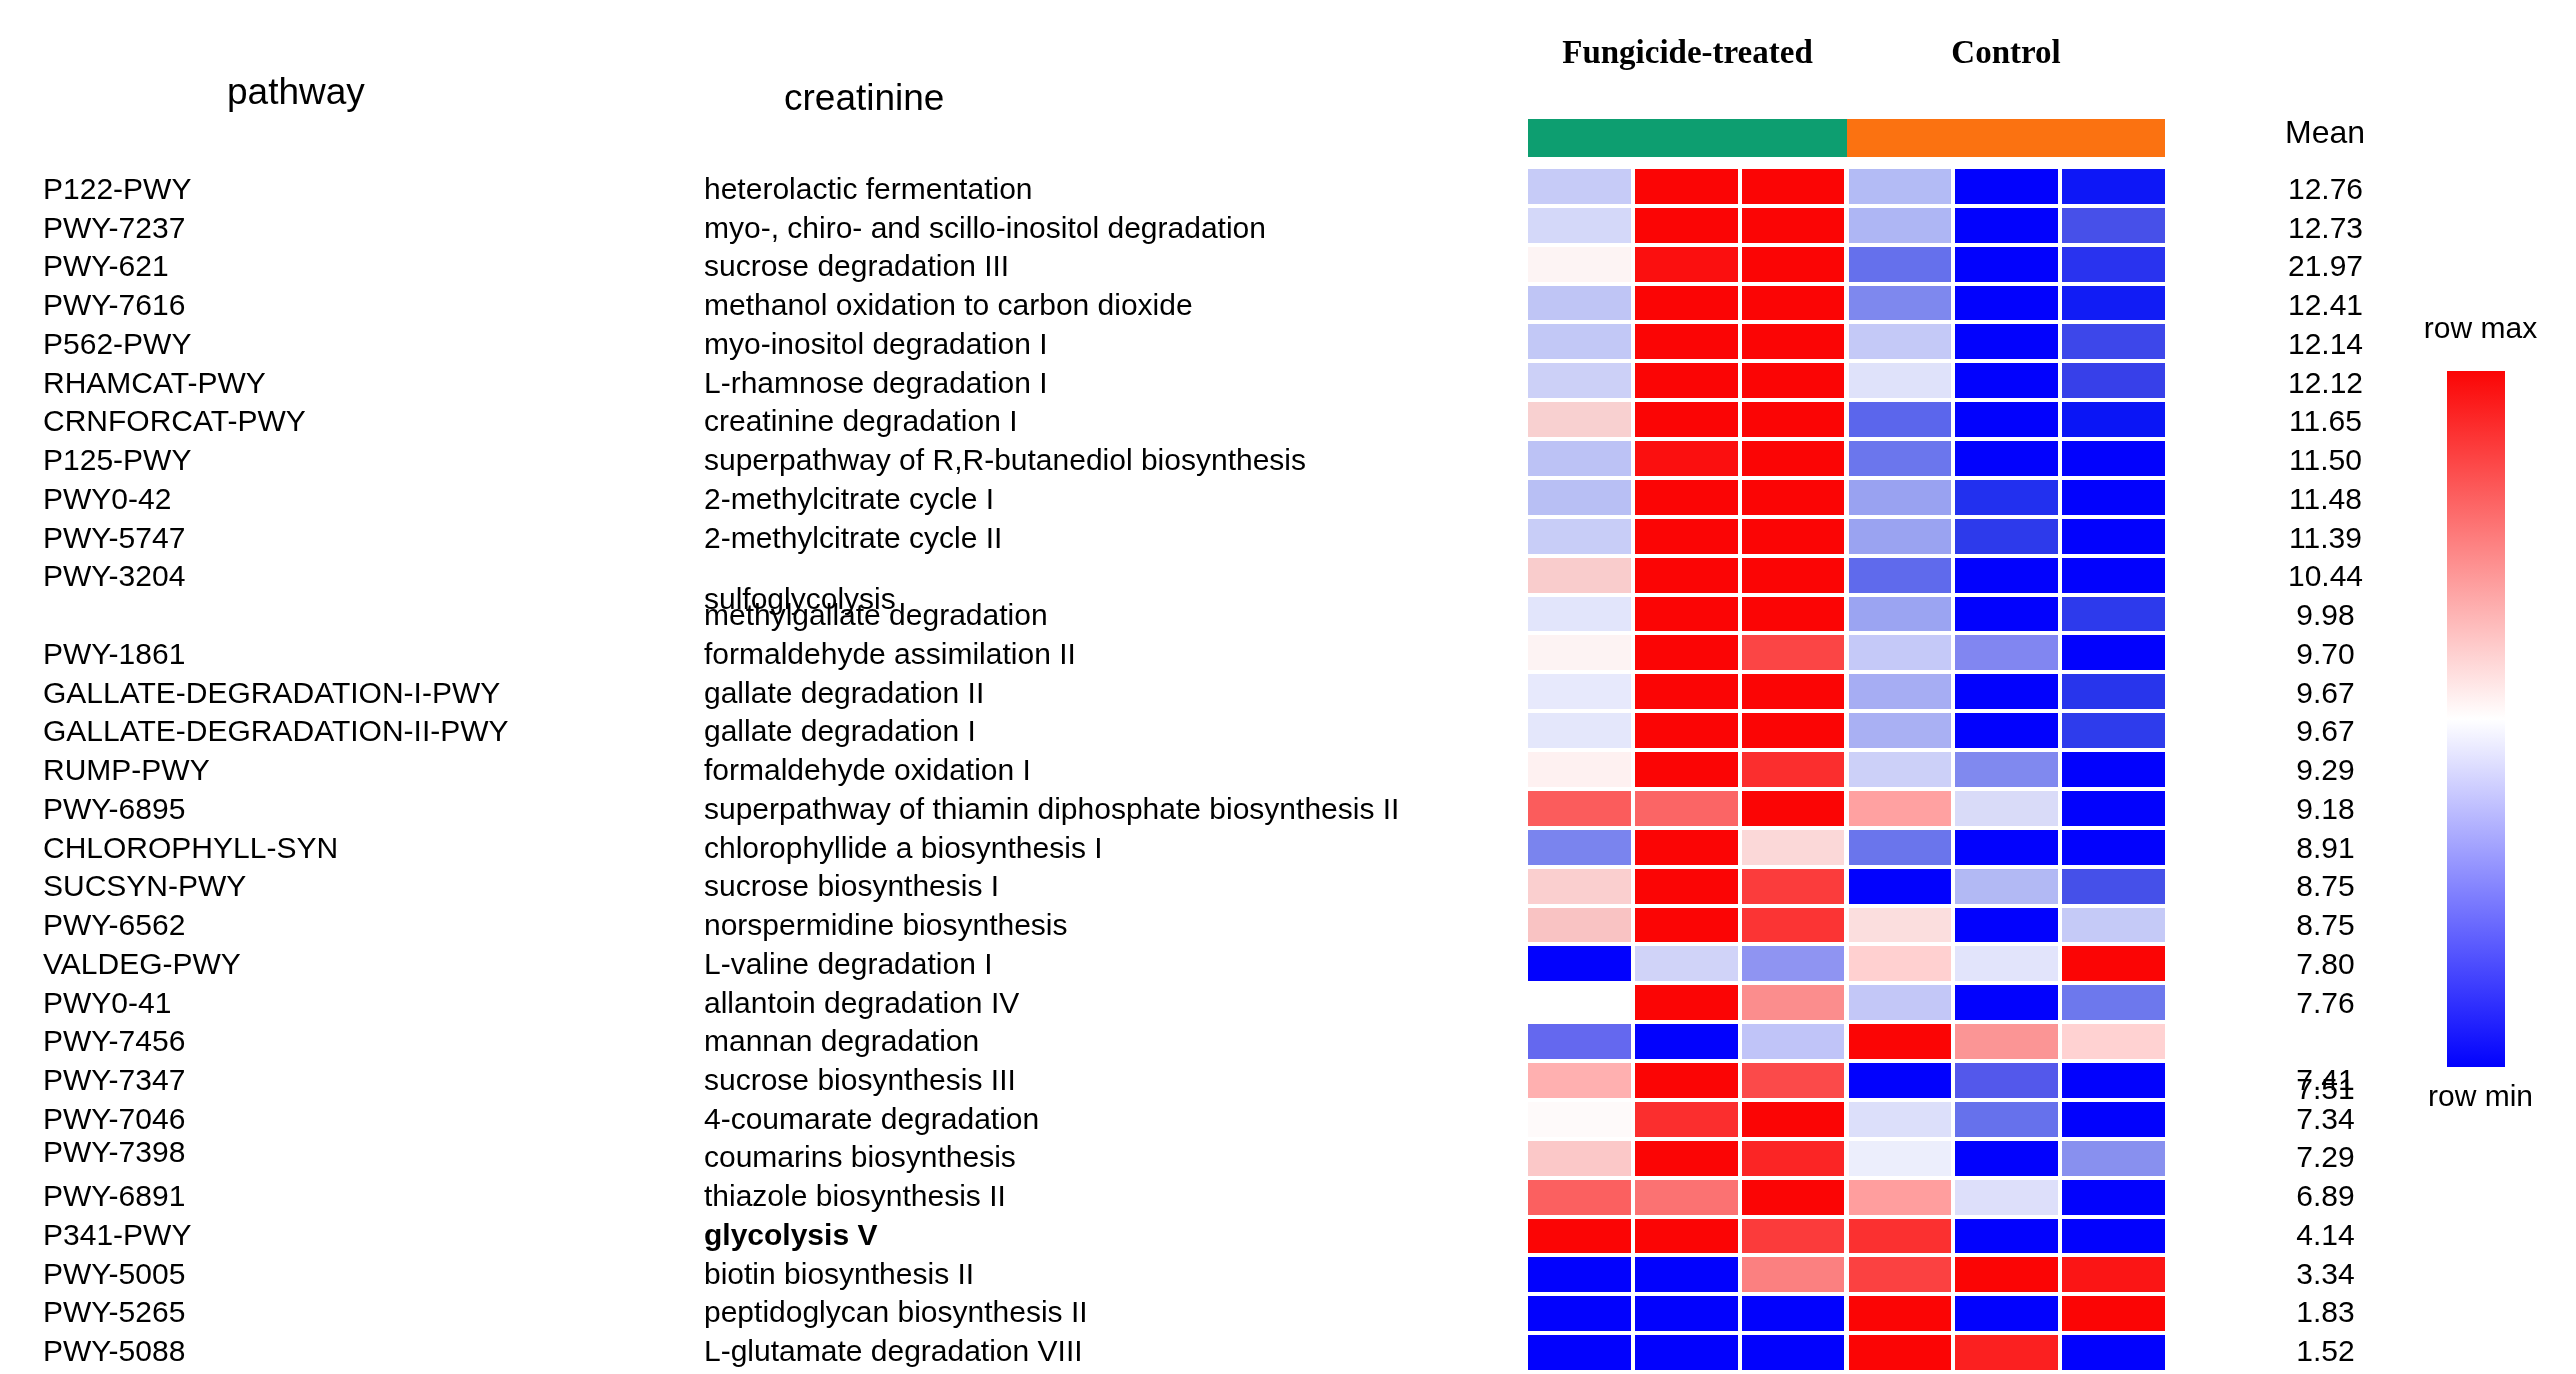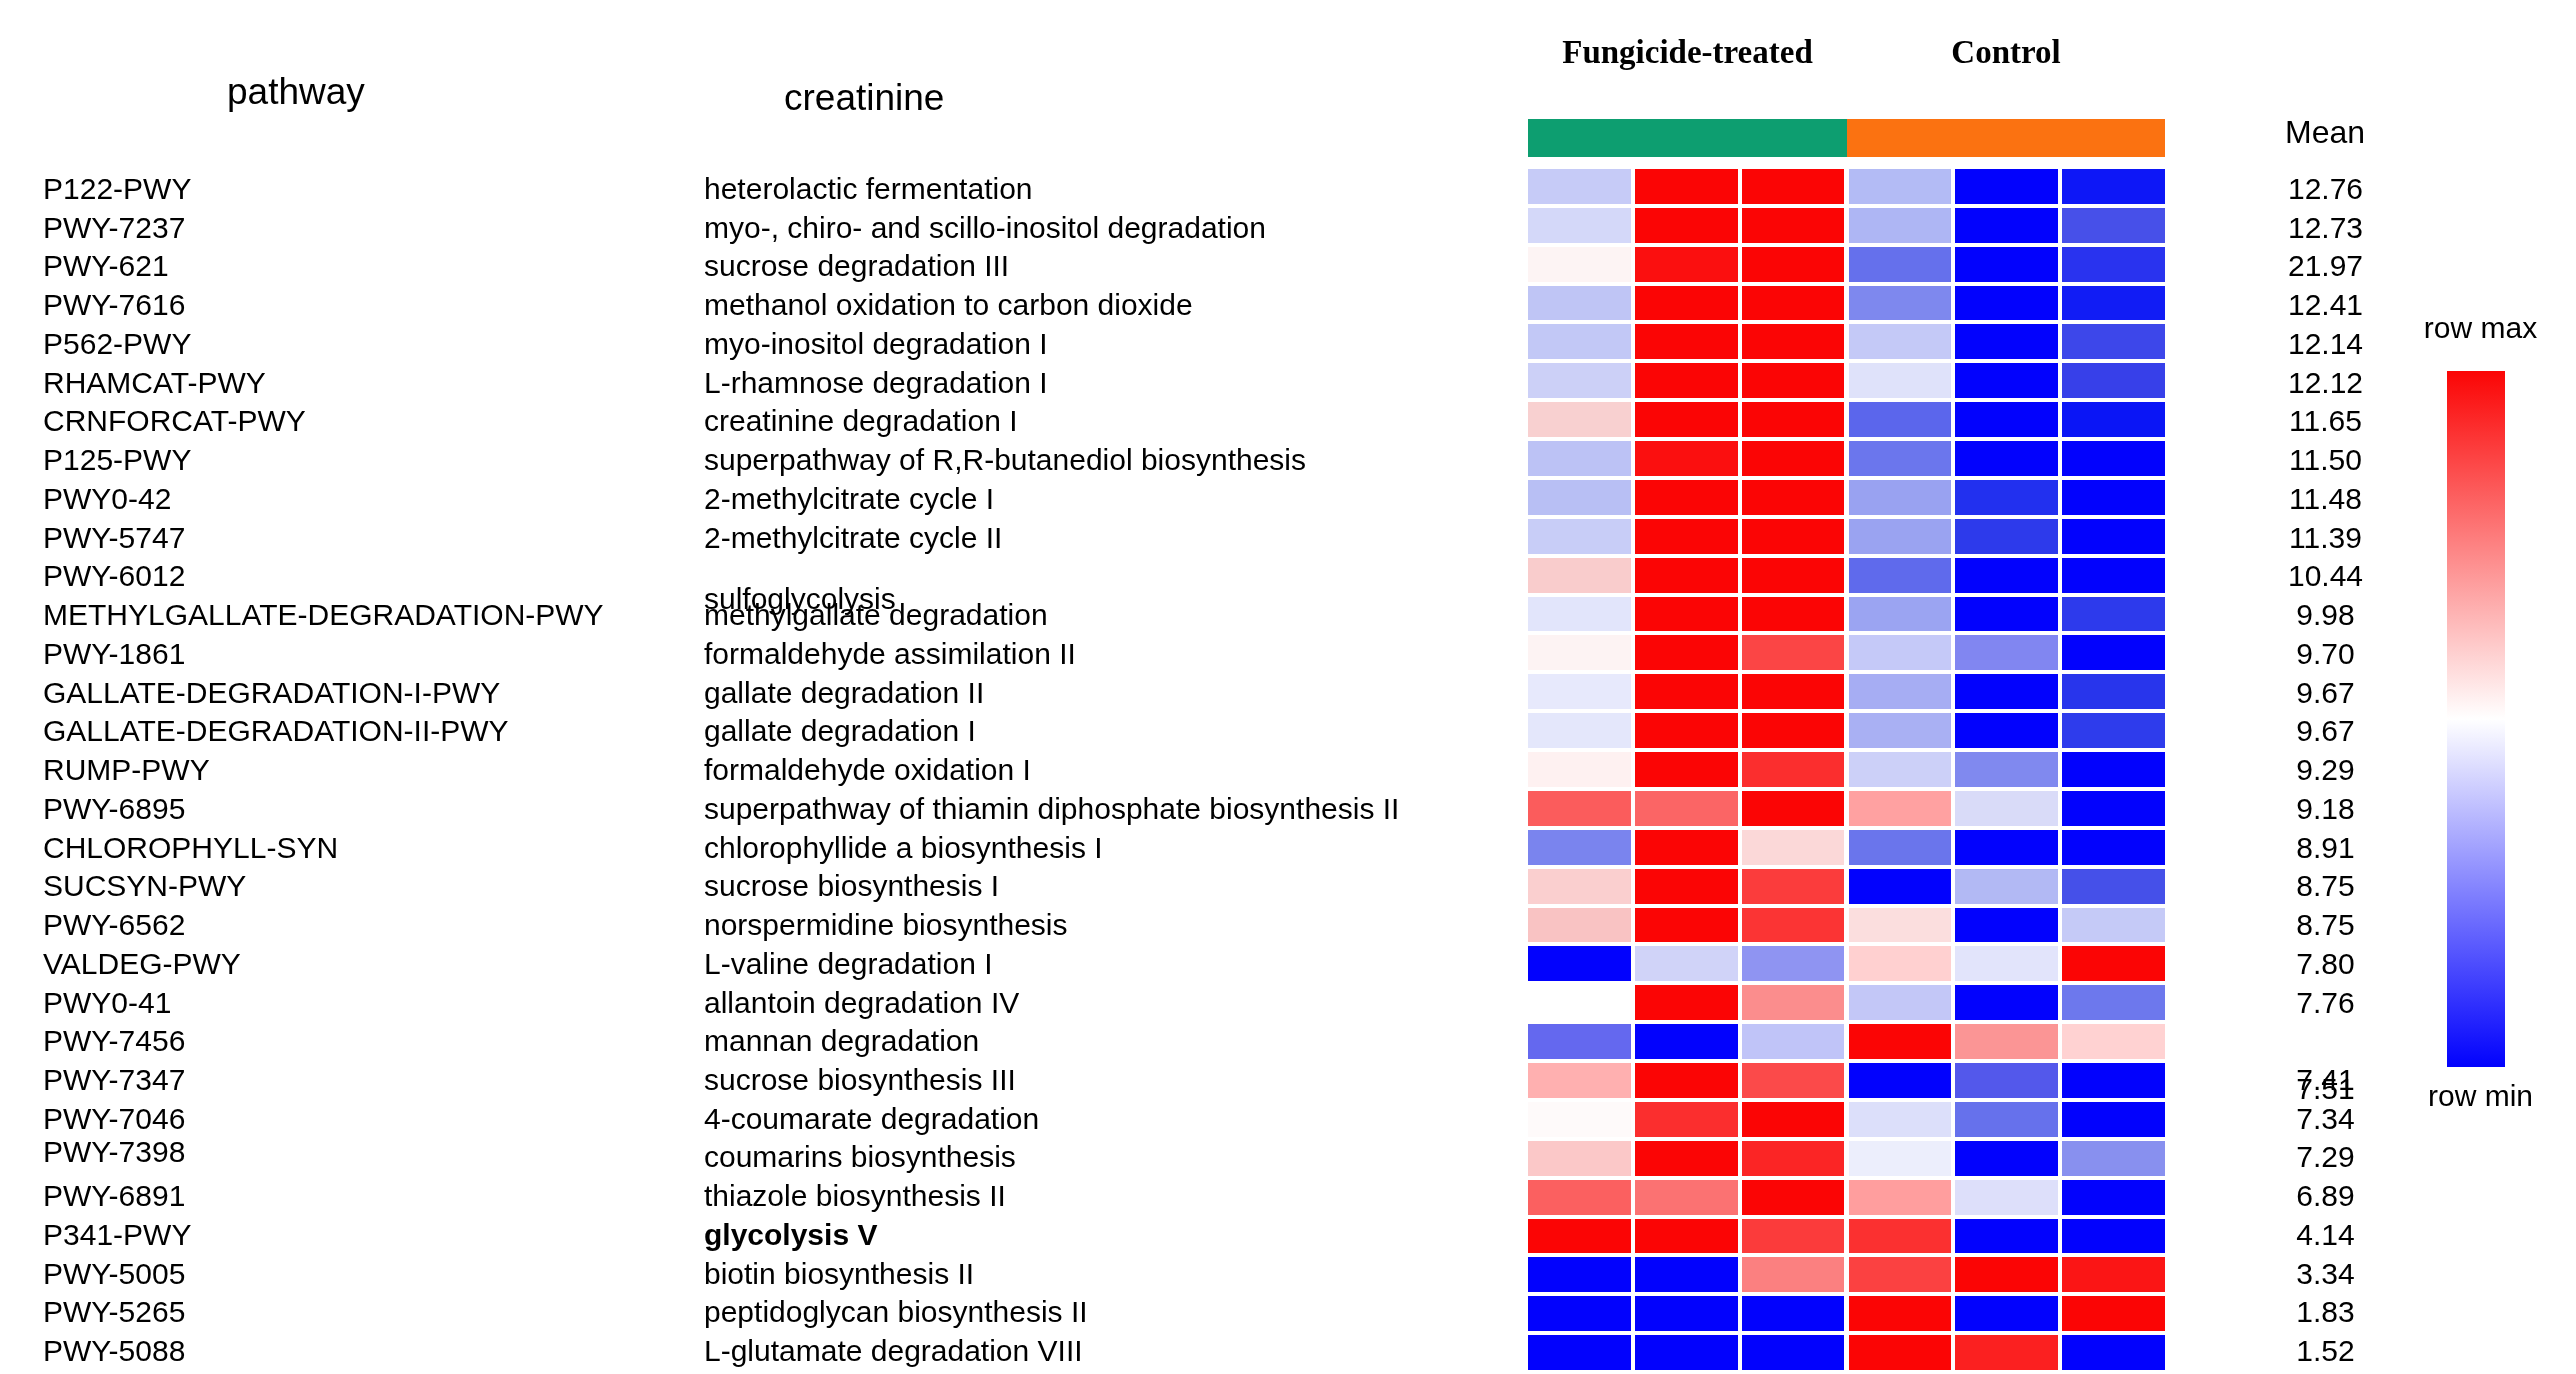--- a/index.html
+++ b/index.html
@@ -100,22 +100,21 @@
       <div class="row-label " style="top: 0px;">P122-PWY</div>
       <div class="row-label " style="top: 39px;">PWY-7237</div>
       <div class="row-label " style="top: 77px;">PWY-621</div>
       <div class="row-label " style="top: 116px;">PWY-7616</div>
       <div class="row-label " style="top: 155px;">P562-PWY</div>
       <div class="row-label " style="top: 194px;">RHAMCAT-PWY</div>
       <div class="row-label " style="top: 232px;">CRNFORCAT-PWY</div>
       <div class="row-label " style="top: 271px;">P125-PWY</div>
       <div class="row-label " style="top: 310px;">PWY0-42</div>
       <div class="row-label " style="top: 349px;">PWY-5747</div>
-      <div class="row-label " style="top: 387px;">PWY-6012</div>
-      <div class="row-label " style="top: 426px;">METHYLGALLATE-DEGRADATION-PWY</div>
+      <div class="row-label " style="top: 387px;">PWY-3204</div>
       <div class="row-label " style="top: 465px;">PWY-1861</div>
       <div class="row-label " style="top: 504px;">GALLATE-DEGRADATION-I-PWY</div>
       <div class="row-label " style="top: 542px;">GALLATE-DEGRADATION-II-PWY</div>
       <div class="row-label " style="top: 581px;">RUMP-PWY</div>
       <div class="row-label " style="top: 620px;">PWY-6895</div>
       <div class="row-label " style="top: 659px;">CHLOROPHYLL-SYN</div>
       <div class="row-label " style="top: 697px;">SUCSYN-PWY</div>
       <div class="row-label " style="top: 736px;">PWY-6562</div>
       <div class="row-label " style="top: 775px;">VALDEG-PWY</div>
       <div class="row-label " style="top: 814px;">PWY0-41</div>

